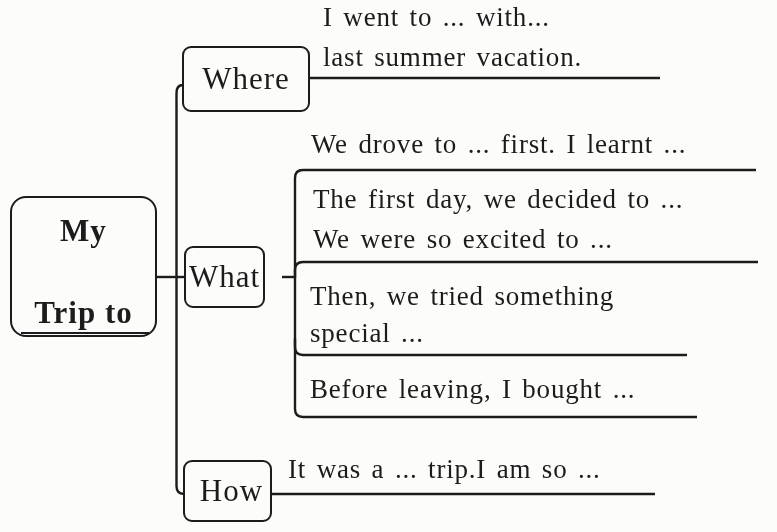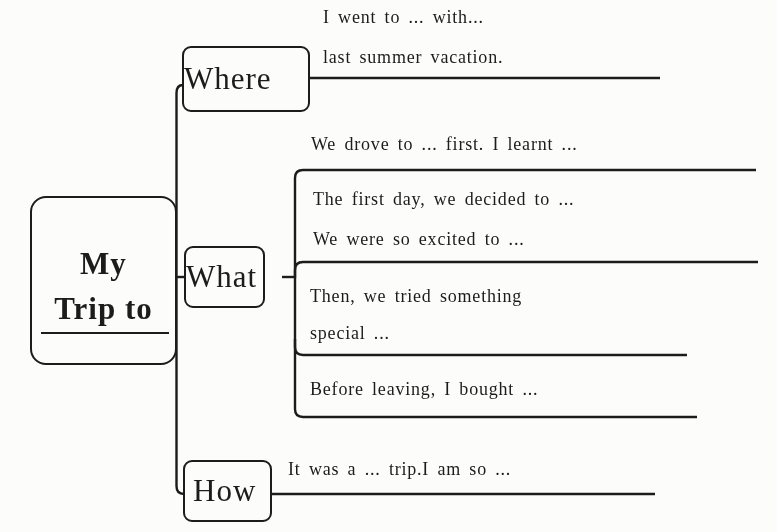--- a/index.html
+++ b/index.html
@@ -28,48 +28,48 @@
     stroke-width: 2.4;
     stroke-linecap: butt;
   }
   .node {
     position: absolute;
     border: 2.4px solid var(--ink);
     border-radius: 9px;
     background: var(--paper);
     display: flex;
     align-items: center;
+    justify-content: center;
     font-size: 31px;
     letter-spacing: 1px;
   }
   .node-root {
     left: 10px; top: 196px;
-    width: 147px; height: 169px;
+    width: 147px; height: 141px;
     border-radius: 16px;
     flex-direction: column;
-    justify-content: center;
+    justify-content: space-between;
     font-weight: bold;
     font-size: 31px;
     padding-top: 10px;
-    margin-left: 20px;
   }
   .node-root .root-line { line-height: 45px; }
   .root-blank {
     position: absolute;
     left: 9px;
     top: 134px;
     width: 128px;
     border-top: 2.4px solid var(--ink);
   }
   .node-where { left: 182px; top: 46px;  width: 128px; height: 66px; }
   .node-what  { left: 184px; top: 246px; width: 81px;  height: 62px; }
   .node-how   { left: 183px; top: 460px; width: 89px;  height: 62px; padding-left: 8px; }
   .note {
     position: absolute;
-    font-size: 18px;
+    font-size: 27px;
     line-height: 32px;
     letter-spacing: 0.8px;
     word-spacing: 3px;
     white-space: nowrap;
     text-align: center;
   }
   .note-where-1 { left: 323px; top: 1px; }
   .note-where-2 { left: 323px; top: 41px; }
   .note-what-1  { left: 311px; top: 128px; }
   .note-what-2  { left: 313px; top: 183px; }

